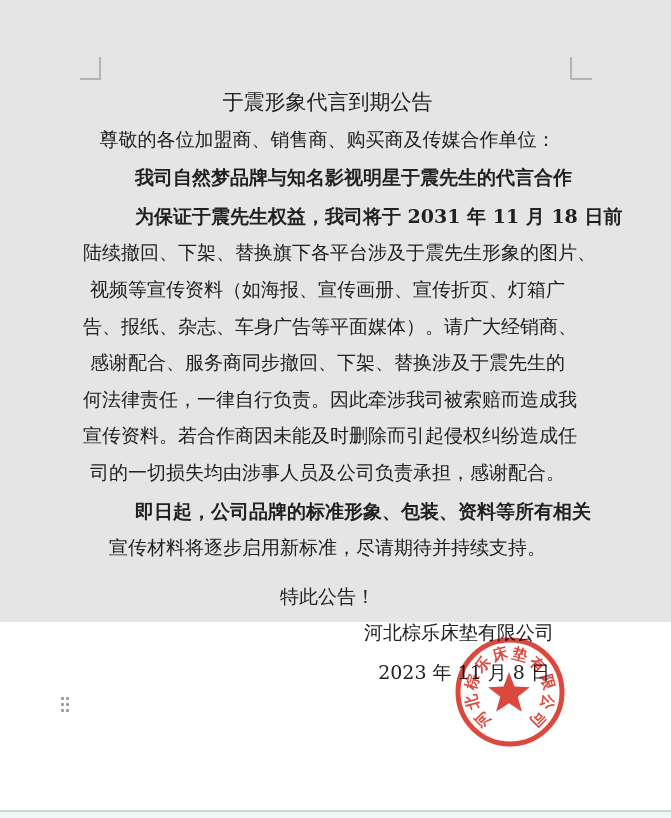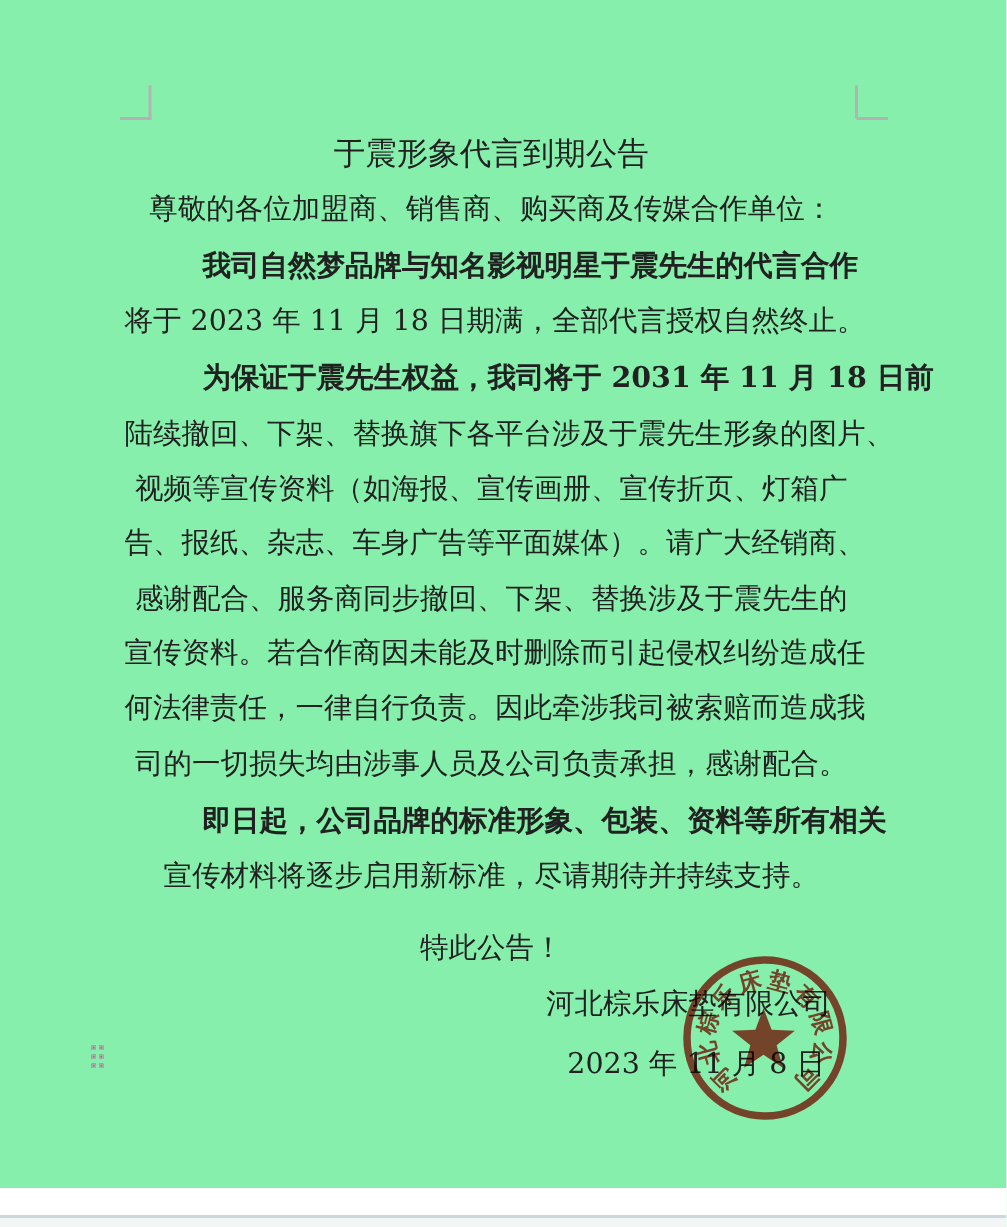--- a/index.html
+++ b/index.html
@@ -6,22 +6,22 @@
     margin: 0;
     padding: 0;
     background: #ffffff;
     width: 671px;
     height: 818px;
     overflow: hidden;
   }
   .page {
     position: relative;
     width: 671px;
-    height: 792px;
-    background: #86efac;
+    height: 622px;
+    background: #e5e5e5;
     font-family: "DejaVu Serif", "Liberation Serif", serif;
     color: #212121;
   }
   
   .crop { position: absolute; background: #b3b3b3; }
   .crop.tl-v { left: 99px;  top: 57px; width: 2px;  height: 22px; }
   .crop.tl-h { left: 80px;  top: 78px; width: 21px; height: 2px;  }
   .crop.tr-v { left: 570px; top: 57px; width: 2px;  height: 22px; }
   .crop.tr-h { left: 571px; top: 78px; width: 21px; height: 2px;  }
 
@@ -106,31 +106,30 @@
   <div class="crop tr-v"></div>
   <div class="crop tr-h"></div>
 
   <div class="doc-body">
     <div class="doc-title">于震形象代言到期公告</div>
 
     <div class="line">尊敬的各位加盟商、销售商、购买商及传媒合作单位：</div>
 
     <div class="para">
       <div class="line indent">我司自然梦品牌与知名影视明星于震先生的代言合作</div>
-      <div class="line">将于 2023 年 11 月 18 日期满，全部代言授权自然终止。</div>
     </div>
 
     <div class="para">
       <div class="line indent">为保证于震先生权益，我司将于 2031 年 11 月 18 日前</div>
       <div class="line">陆续撤回、下架、替换旗下各平台涉及于震先生形象的图片、</div>
       <div class="line">视频等宣传资料（如海报、宣传画册、宣传折页、灯箱广</div>
       <div class="line">告、报纸、杂志、车身广告等平面媒体）。请广大经销商、</div>
       <div class="line">感谢配合、服务商同步撤回、下架、替换涉及于震先生的</div>
+      <div class="line">何法律责任，一律自行负责。因此牵涉我司被索赔而造成我</div>
       <div class="line">宣传资料。若合作商因未能及时删除而引起侵权纠纷造成任</div>
-      <div class="line">何法律责任，一律自行负责。因此牵涉我司被索赔而造成我</div>
       <div class="line">司的一切损失均由涉事人员及公司负责承担，感谢配合。</div>
     </div>
 
     <div class="para">
       <div class="line indent">即日起，公司品牌的标准形象、包装、资料等所有相关</div>
       <div class="line">宣传材料将逐步启用新标准，尽请期待并持续支持。</div>
     </div>
 
     <div class="line closing-line">特此公告！</div>
     <div class="line company-line">河北棕乐床垫有限公司</div>

